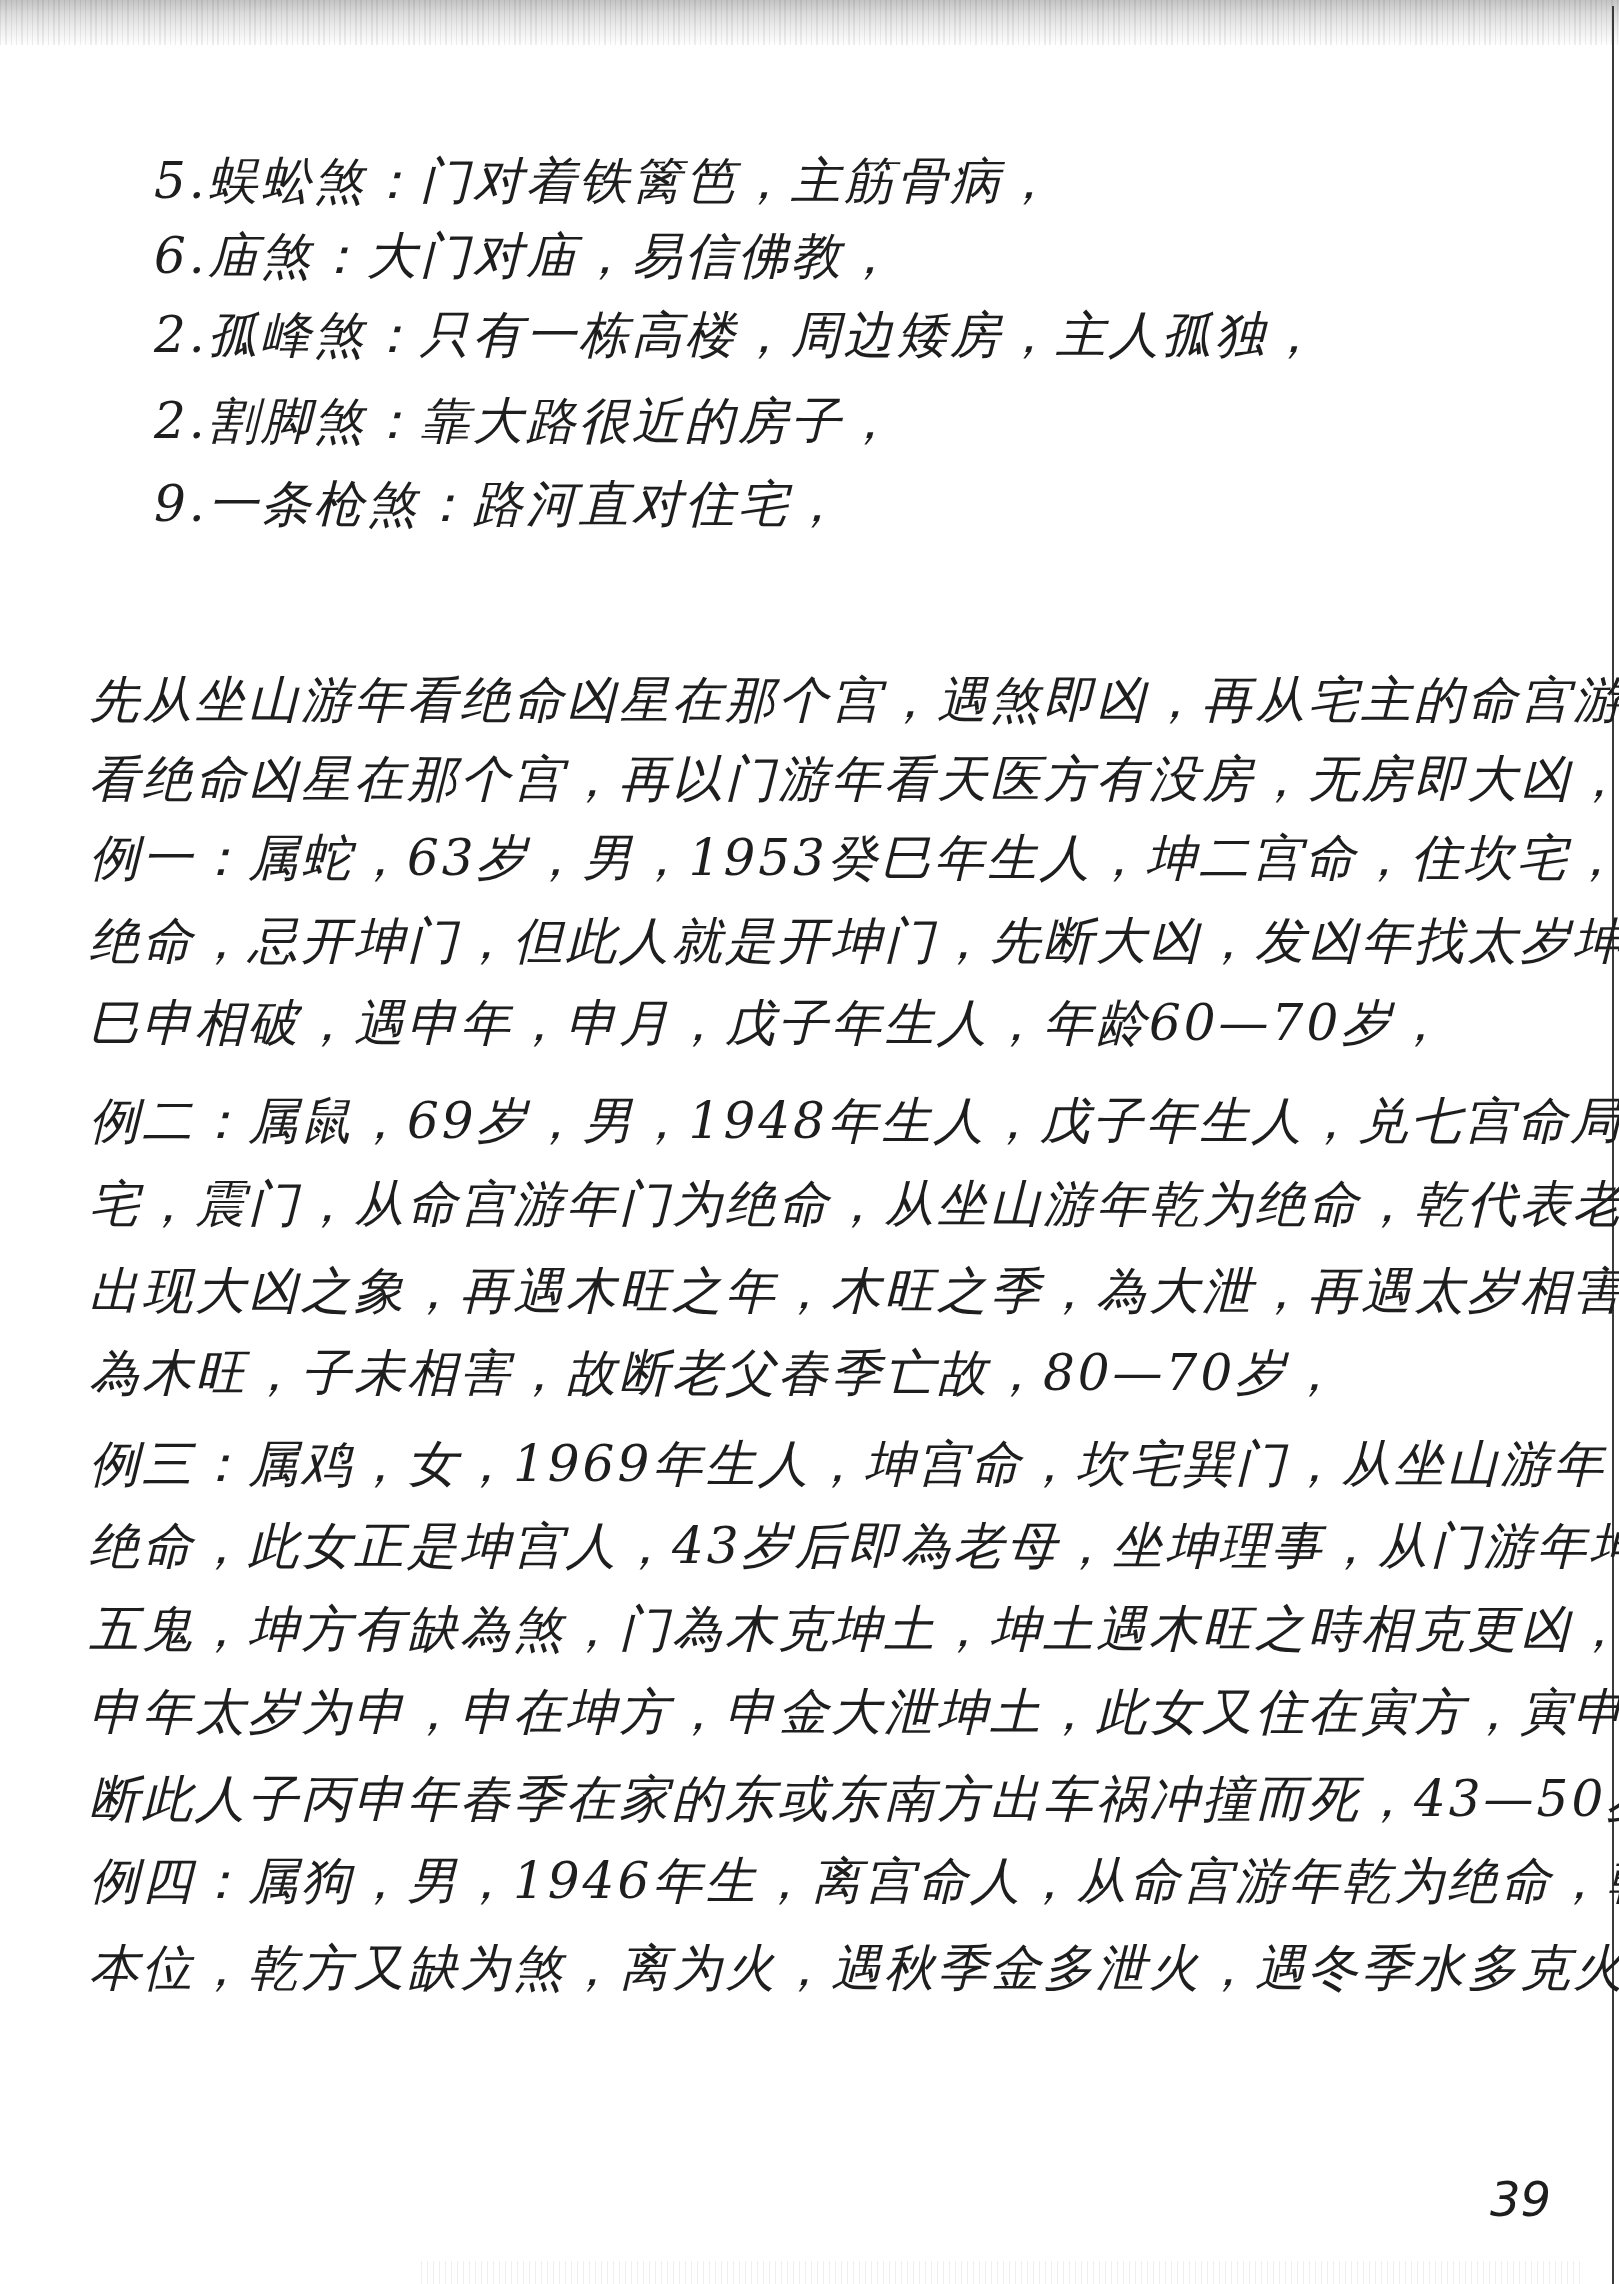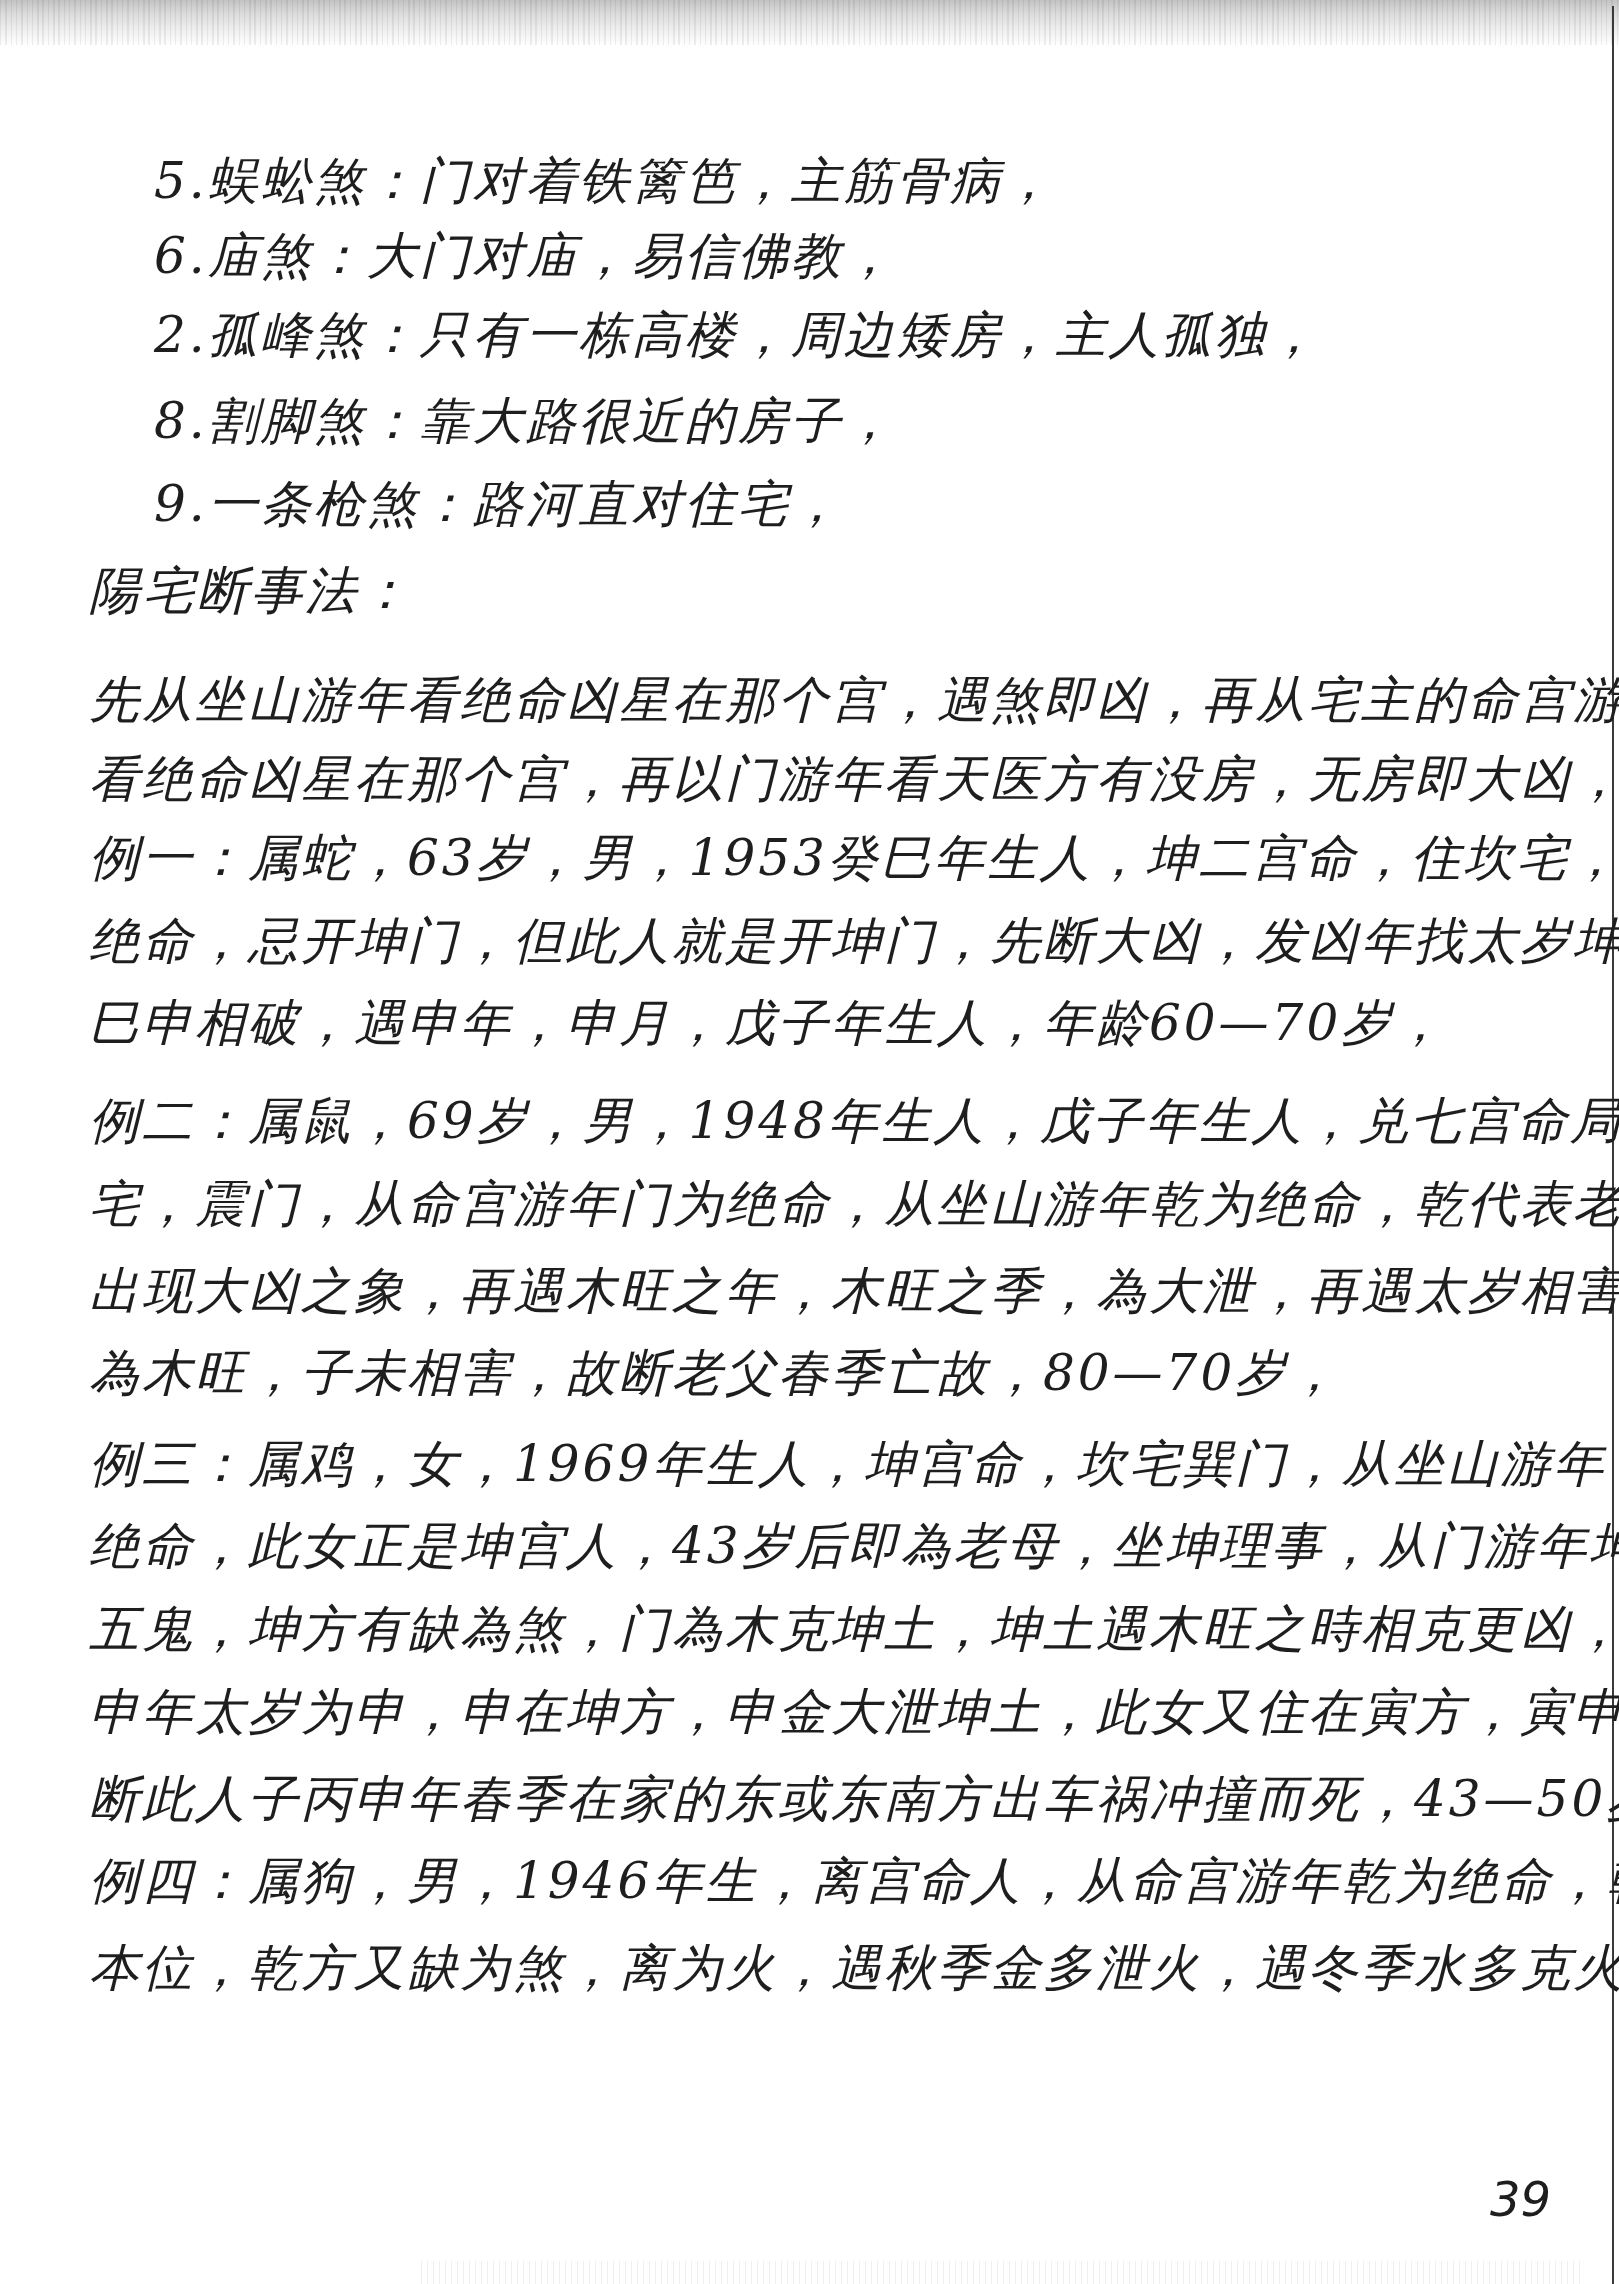--- a/index.html
+++ b/index.html
@@ -74,25 +74,24 @@
 <div class="scan-top-band"></div>
 <div class="page-right-edge"></div>
 <div class="scan-bottom-band"></div>
 
 <div class="content">
 
   <div>
     <div class="line indent" style="top:151px;">5.蜈蚣煞：门对着铁篱笆，主筋骨病，</div>
     <div class="line indent" style="top:226px;text-align:center;">6.庙煞：大门对庙，易信佛教，</div>
     <div class="line indent" style="top:305px;">2.孤峰煞：只有一栋高楼，周边矮房，主人孤独，</div>
-    <div class="line indent" style="top:391px;">8.割脚煞：靠大路很近的房子，</div>
+    <div class="line indent" style="top:391px;">2.割脚煞：靠大路很近的房子，</div>
     <div class="line indent" style="top:474px;">9.一条枪煞：路河直对住宅，</div>
   </div>
 
-  <div class="line flush heading" style="top:561px;">陽宅断事法：</div>
 
   <div>
     <div class="line flush" style="top:670px;">先从坐山游年看绝命凶星在那个宫，遇煞即凶，再从宅主的命宫游年，</div>
     <div class="line flush" style="top:749px;">看绝命凶星在那个宫，再以门游年看天医方有没房，无房即大凶，</div>
   </div>
 
   <div>
     <div class="line flush" style="top:828px;">例一：属蛇，63岁，男，1953癸巳年生人，坤二宫命，住坎宅，从坎游年坤为</div>
     <div class="line flush" style="top:911px;">绝命，忌开坤门，但此人就是开坤门，先断大凶，发凶年找太岁坤方申位，</div>
     <div class="line flush" style="top:993px;">巳申相破，遇申年，申月，戊子年生人，年龄60—70岁，</div>

